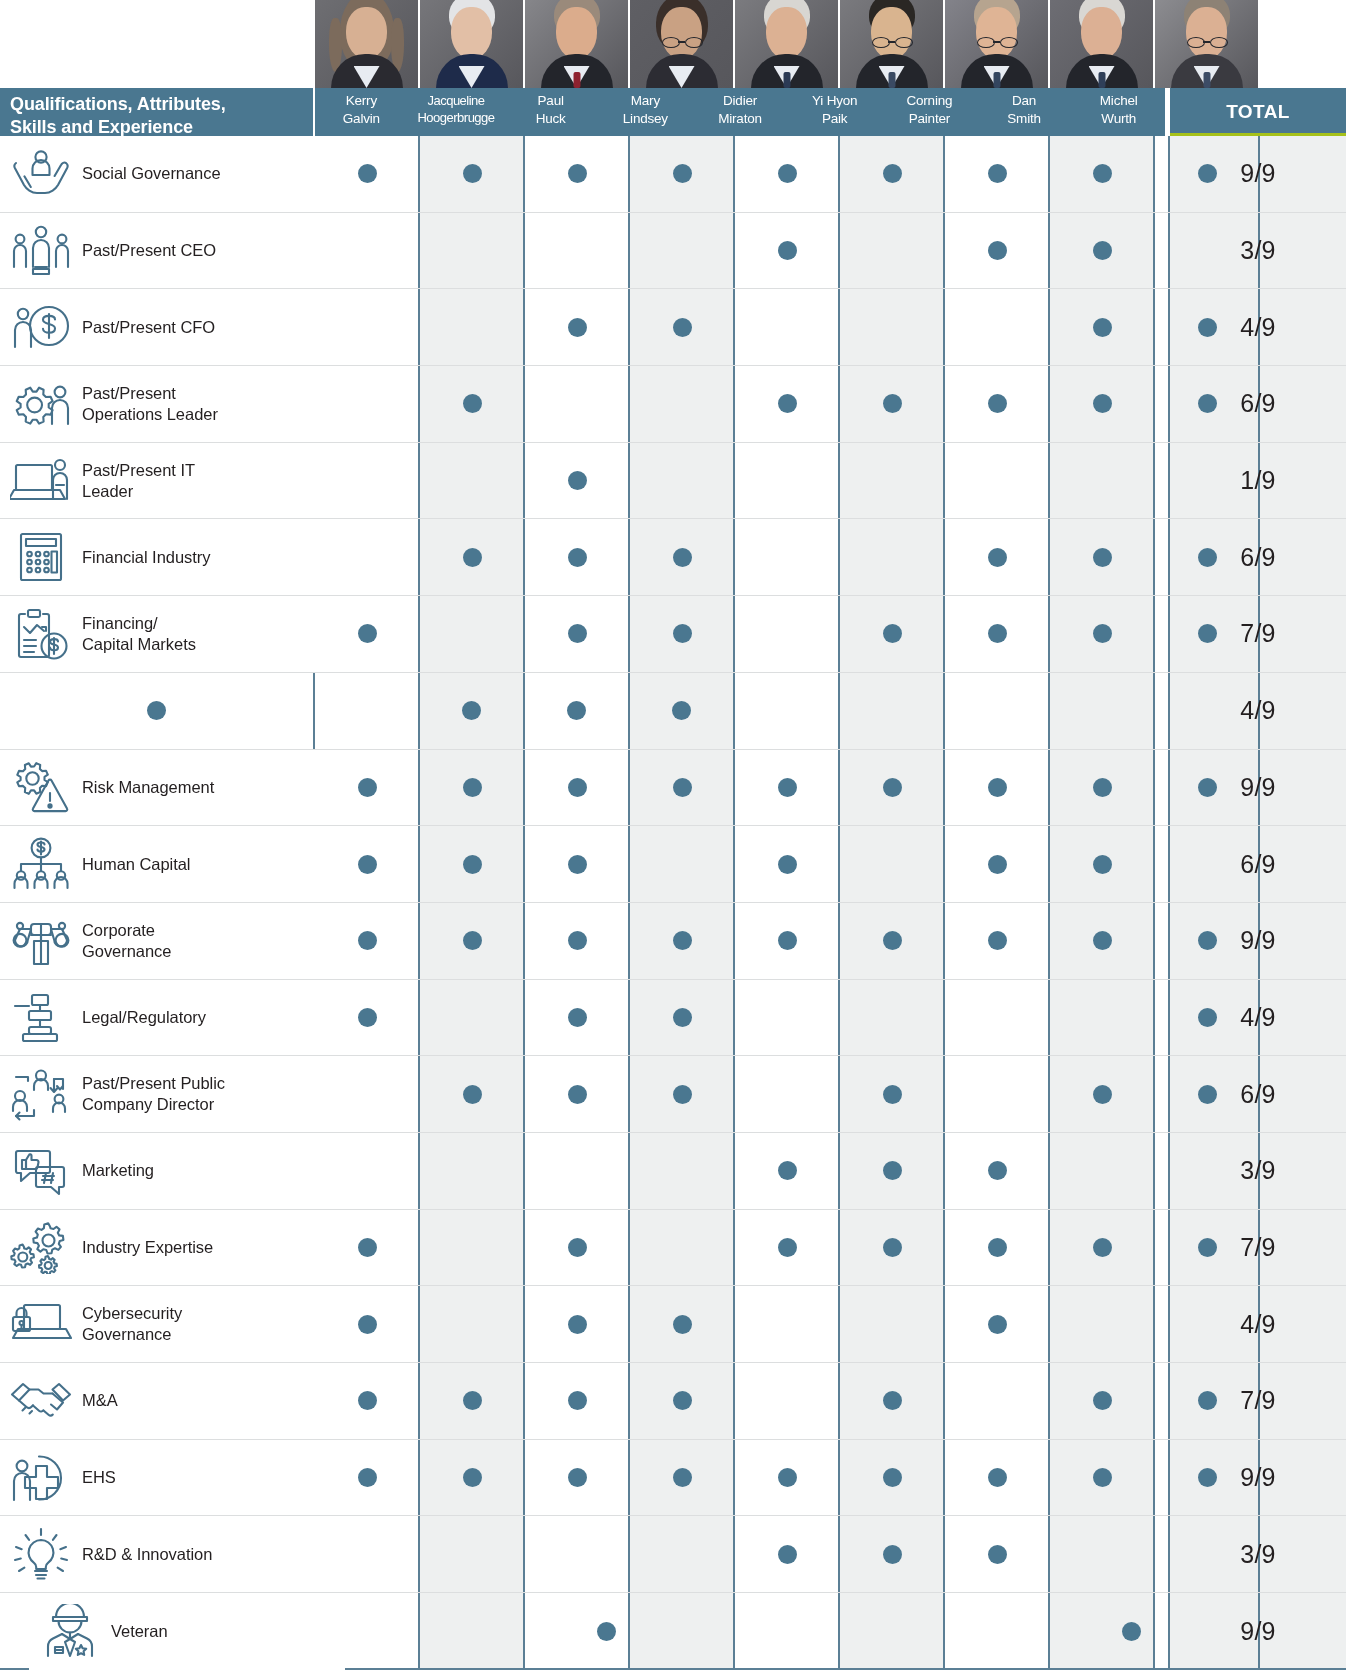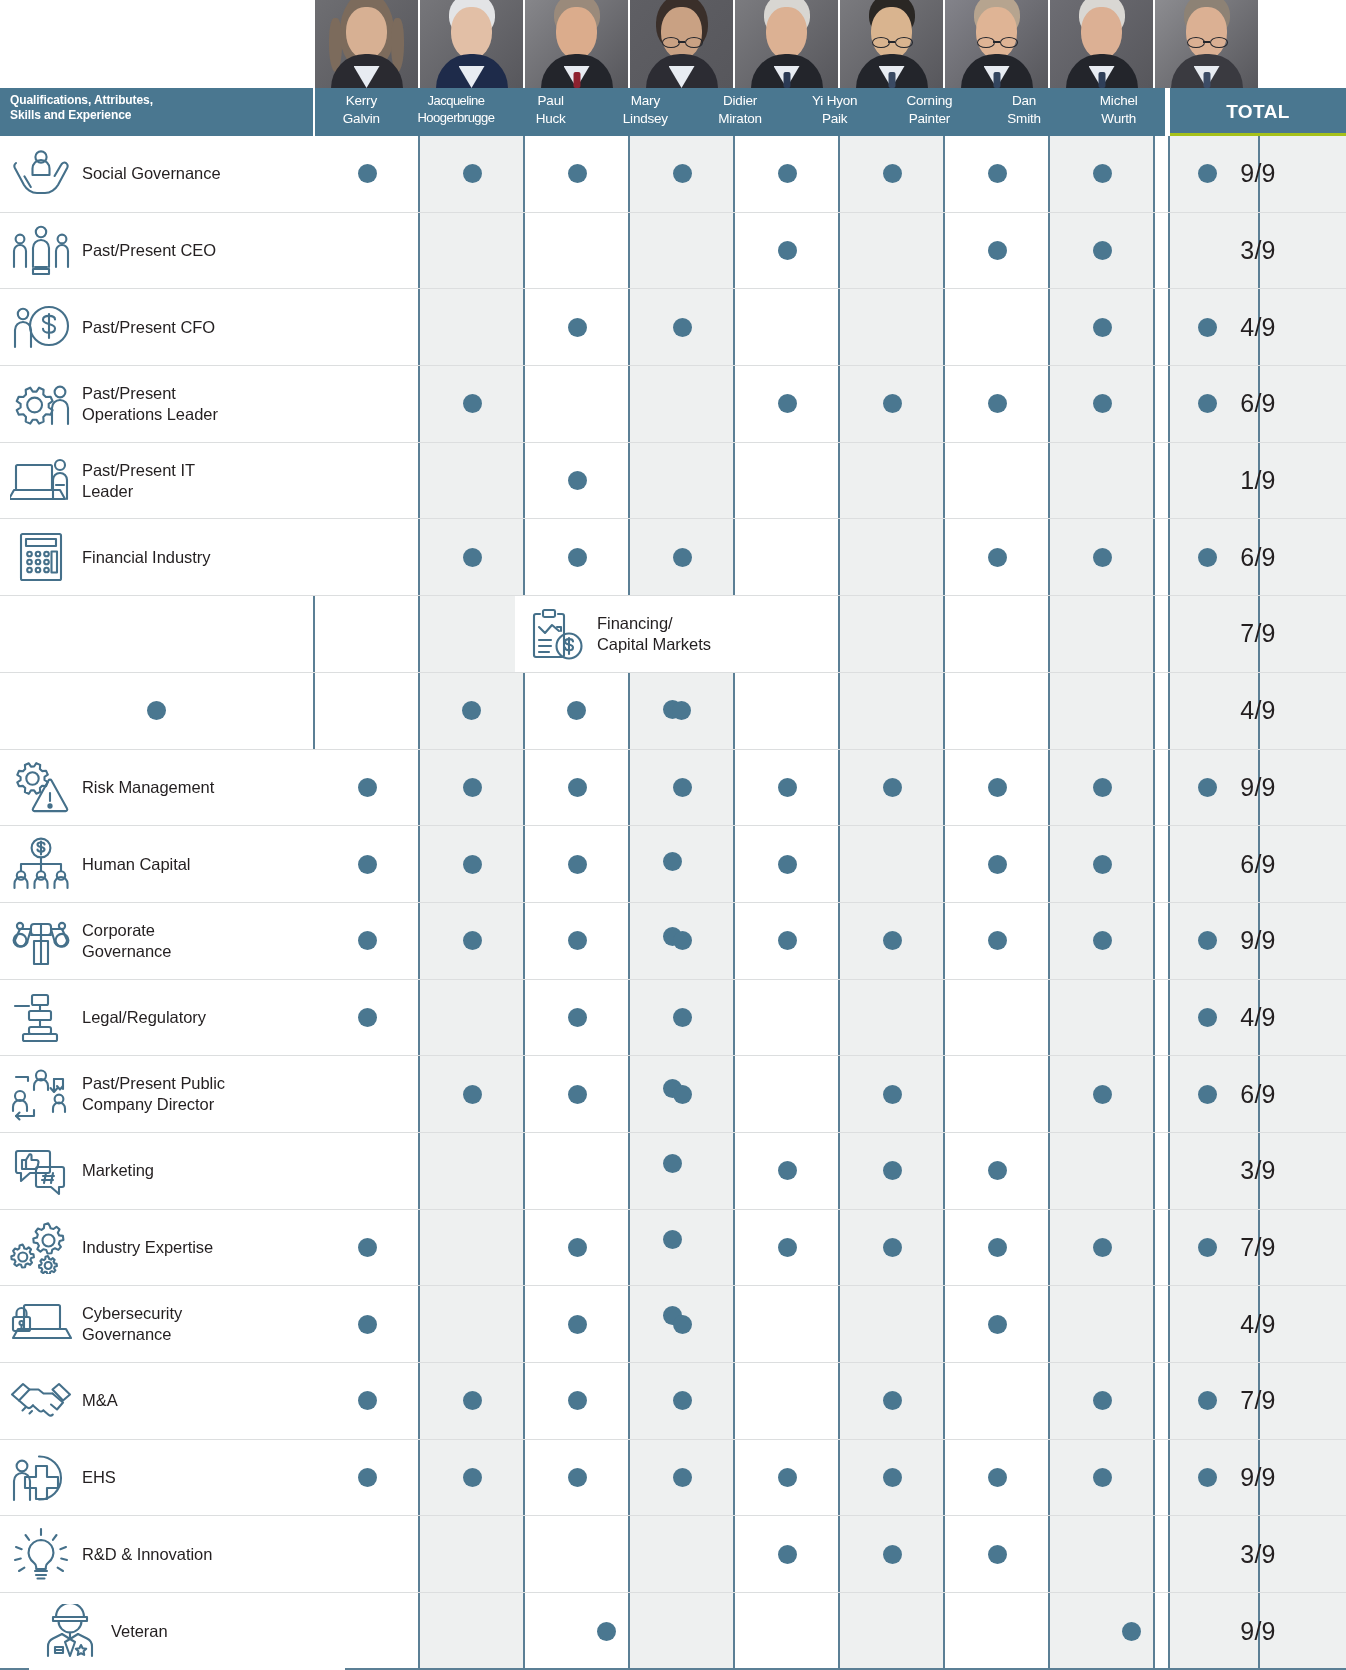--- a/index.html
+++ b/index.html
@@ -41,21 +41,21 @@
 
   
   .hdr{
     position:absolute; top:88px; height:48px;
     background:#4a7790; color:#fff;
     box-sizing:border-box;
   }
   .hdr-title{
     left:0; width:313px;
     padding:5px 8px 0 10px;
-    font-size:12px; font-weight:bold; line-height:1.28;
+    font-size:18px; font-weight:bold; line-height:1.28;
     letter-spacing:-0.1px;
   }
   .hdr-names{
     left:315px; width:850px;
     display:flex;
   }
   .hdr-name{
     width:103px; margin-right:2px;
     text-align:center;
     font-size:13.5px; font-weight:normal; line-height:1.33;
@@ -555,21 +555,21 @@
             <span class="dot"></span>
           </div>
           <div class="mark-cell">
             <span class="dot"></span>
           </div>
           <div class="mark-cell">
             <span class="dot"></span>
           </div>
           <div class="total-cell">6/9</div>
         </div>
-        <div class="row" style="height: 76.7px; flex-direction: column;">
+        <div class="row" style="height: 76.7px;">
           <div class="lbl-cell">
             <div class="ico">
               <svg width="58" height="54" viewBox="0 0 58 54">
                 <g style="fill:none;stroke:currentColor;stroke-width:2.1;stroke-linecap:round;stroke-linejoin:round">
                   <path d="M13 7h-4a2 2 0 00-2 2v39a2 2 0 002 2h26a2 2 0 002-2V9a2 2 0 00-2-2h-4"></path>
                   <rect x="16" y="3" width="12" height="7" rx="1.4"></rect>
                   <path d="M12 20l6 6 7-8 7 6"></path>
                   <path d="M30 20h4v4"></path>
                   <path d="M12 33h12M12 39h12M12 45h10"></path>
                   <circle cx="42" cy="39" r="12.5"></circle>

